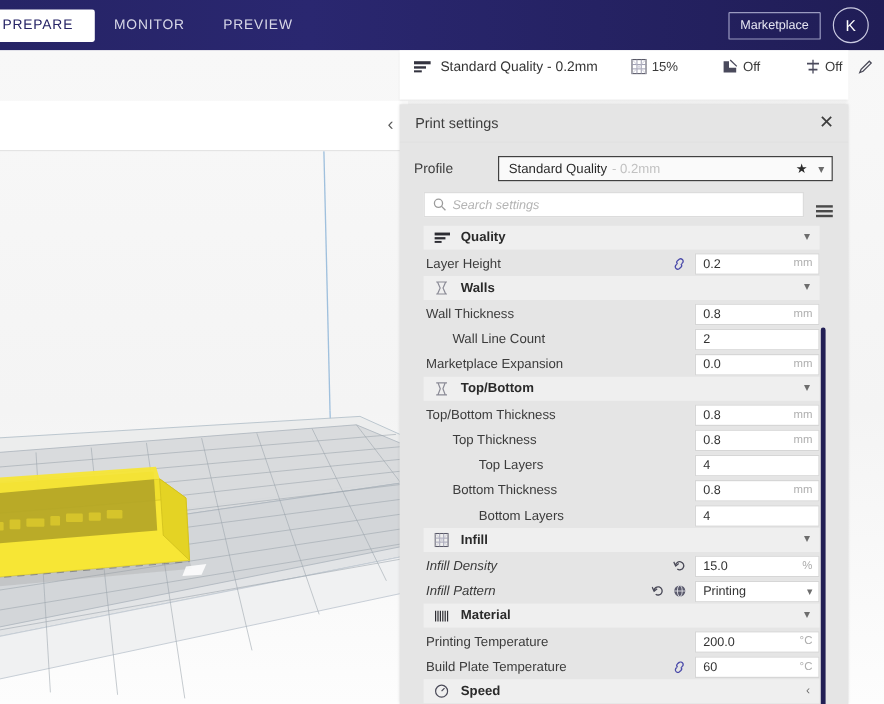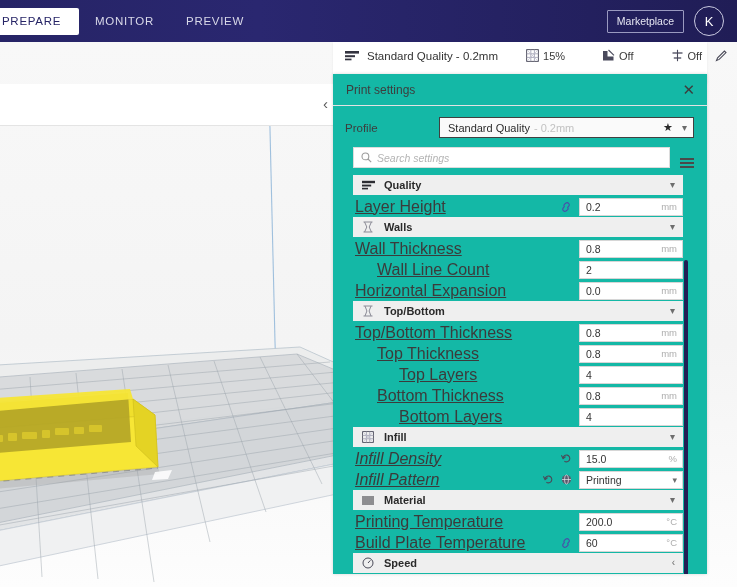--- a/index.html
+++ b/index.html
@@ -105,43 +105,43 @@
   }
   .sum-profile { display: flex; align-items: center; gap: 8px; }
   .sum-profile-text { font-size: 11.5px; color: #333; white-space: nowrap; }
   .sum-stats { margin-left: auto; display: flex; align-items: center; gap: 9px; }
   .sum-item { display: flex; align-items: center; gap: 4px; margin-left: 28px; }
   .sum-item span.v { font-size: 11px; color: #3a3a3a; }
   .pencil { margin-left: 4px; color: #4a4a58; }
 
   
   .settings-panel {
-    position: absolute; left: 333px; top: 74px;
+    position: absolute; left: 333px; top: 87px;
     width: 374px; height: 500px;
-    background: #14b8a6;
+    background: #e5e5e5;
     box-shadow: 0 0 3px rgba(0,0,0,0.16);
     box-sizing: border-box;
     overflow: hidden;
   }
   .panel-head {
     height: 31px;
     border-bottom: 1px solid #e2e2e2;
     display: flex; align-items: center;
     padding: 0 12px 0 13px;
   }
   .panel-title { font-size: 12px; color: #3d3d3d; }
   .panel-close {
     margin-left: auto; font-size: 15px; color: #3d3d3d;
     line-height: 1;
   }
 
   .profile-row {
     display: flex; align-items: center;
     padding: 11px 13px 10px 12px;
-    gap: 32px;
+    gap: 8px;
   }
   .profile-label { font-size: 11.5px; color: #3d3d3d; width: 62px; }
   .profile-combo {
     flex: 1;
     height: 21px;
     border: 1px solid #404040;
     background: #fafafa;
     display: flex; align-items: center;
     padding: 0 6px 0 8px;
     box-sizing: border-box;
@@ -199,23 +199,22 @@
   }
   .cat-caret { margin-left: auto; color: #6d6d6d; font-size: 10px; line-height: 1; }
 
   .set-row {
     height: 21px;
     display: flex; align-items: center;
     margin-bottom: 0px;
     padding-left: 2px;
   }
   .set-label {
-    font-size: 16px; color: #3b3b3b;
+    font-size: 11px; color: #3b3b3b;
     white-space: nowrap;
-    text-decoration: underline;
   }
   .set-label.i1 { padding-left: 22px; }
   .set-label.i2 { padding-left: 44px; }
   .set-label.ital { font-style: italic; }
   .set-icons {
     margin-left: auto;
     display: flex; align-items: center; gap: 7px;
     padding-right: 7px;
   }
   .set-field {
@@ -470,21 +469,21 @@
       </div>
       <div class="set-row">
         <span class="set-label i1">Wall Line Count</span>
         <span class="set-icons"></span>
         <span class="set-field">
           <span>2</span>
           <span class="unit"></span>
         </span>
       </div>
       <div class="set-row">
-        <span class="set-label">Horizontal Expansion</span>
+        <span class="set-label">Marketplace Expansion</span>
         <span class="set-icons"></span>
         <span class="set-field">
           <span>0.0</span>
           <span class="unit">mm</span>
         </span>
       </div>
 
       <div class="cat-row">
         <span class="cat-icon">
           <svg width="12" height="12" viewBox="0 0 12 12">

